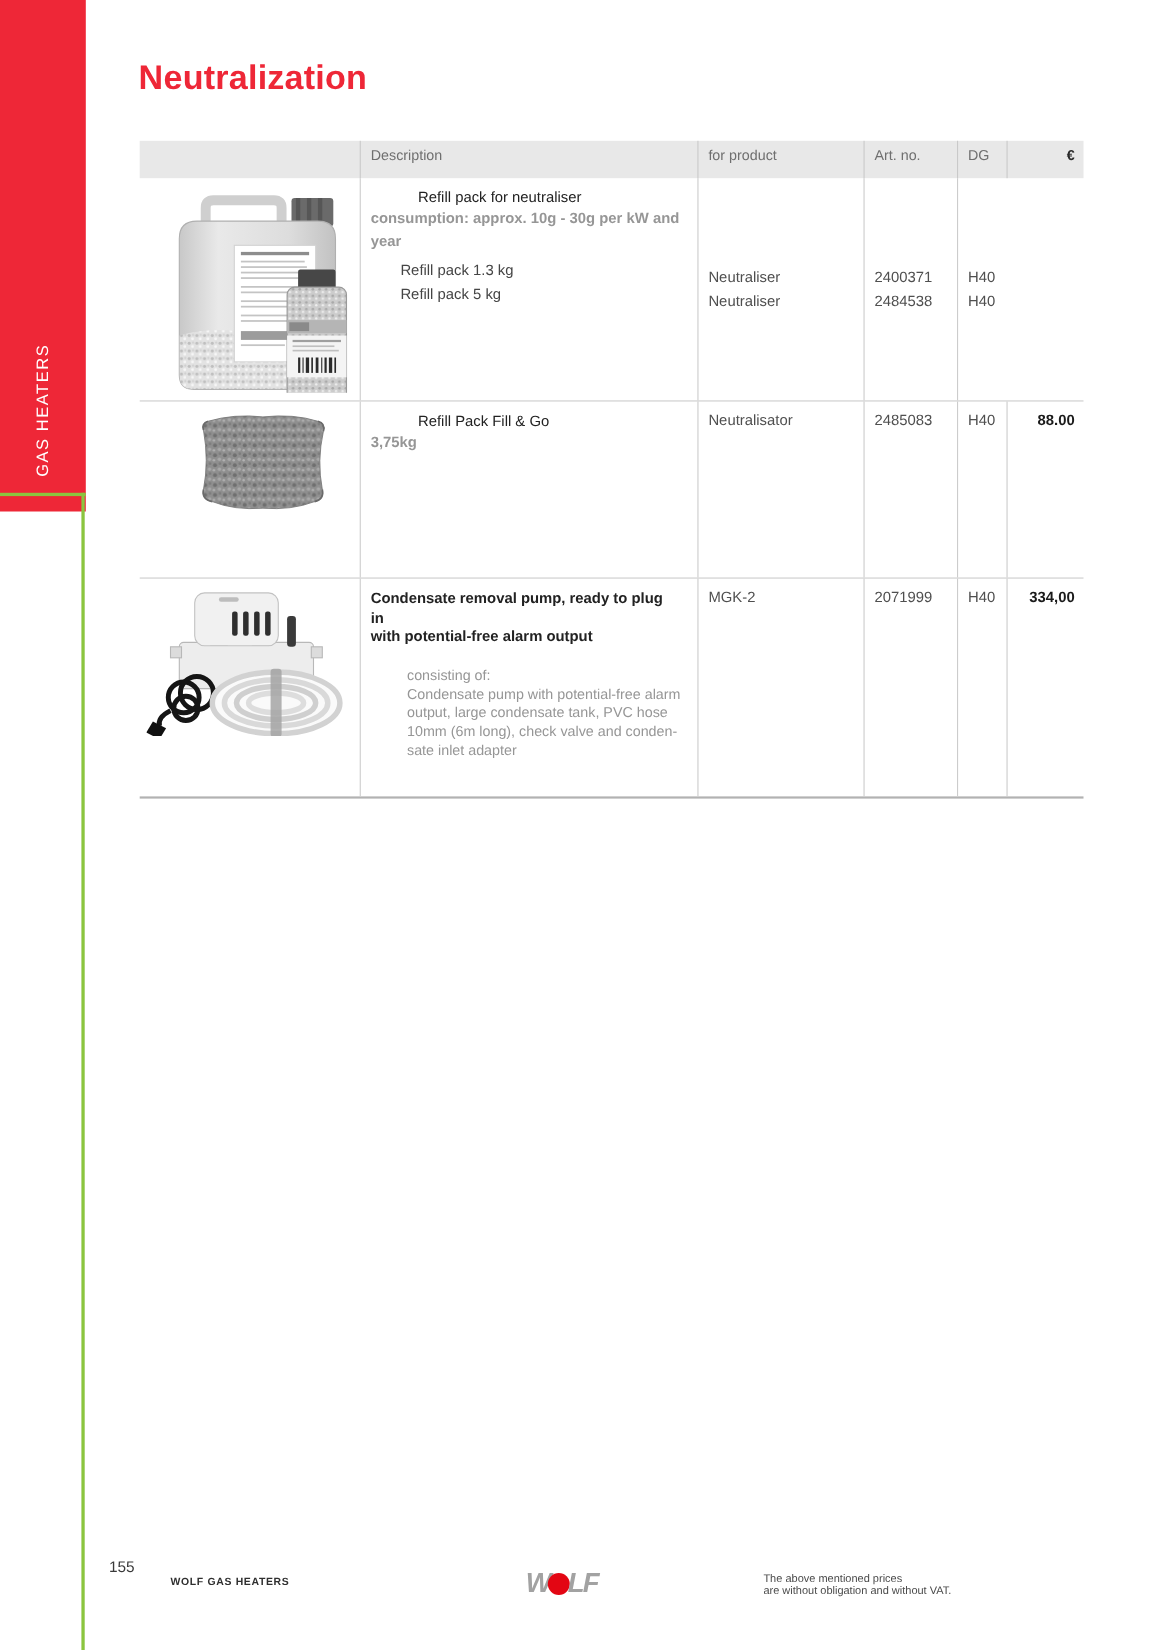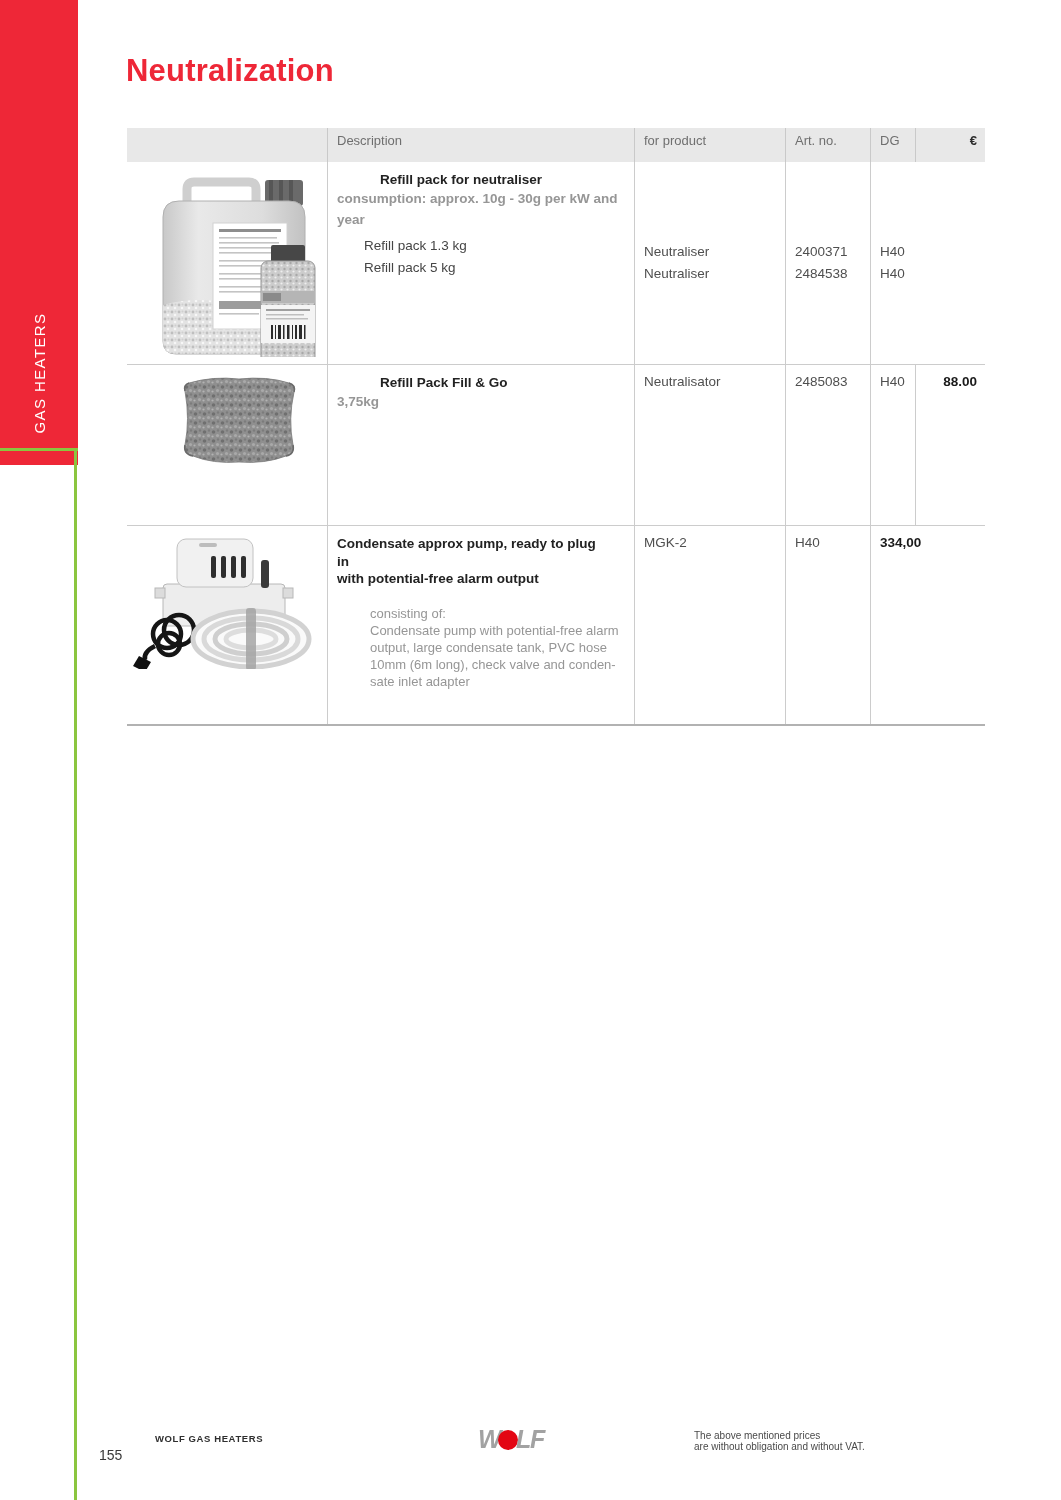--- a/index.html
+++ b/index.html
@@ -29,41 +29,41 @@
   .hcell + .hcell{border-left:1px solid #c9c9c9;}
   .hcell.h-price{text-align:right;padding-right:8px;padding-left:0;color:#2b2b2b;font-weight:700;}
   .t-row{position:relative;}
   .t-row + .t-row{border-top:1px solid #cccccc;}
   .row1{height:202px;}
   .row2{height:160px;}
   .row3{height:198px;}
   .cell{position:relative;box-sizing:border-box;padding:9px 8px 0 9px;font-size:13.5px;}
   .cell + .cell{border-left:1px solid #cccccc;}
   .c-img{padding:0;}
-  .prod-title{font-weight:700;color:#222222;line-height:18px;padding-left:43px;}
+  .prod-title{font-weight:400;color:#222222;line-height:18px;padding-left:43px;}
   .prod-title-line{font-weight:700;color:#222222;line-height:17.5px;}
   .prod-sub{color:#969696;line-height:20.5px;font-weight:bold;}
   .variant-stack{position:absolute;top:73px;left:9px;margin-left:27px;}
   .variant{color:#454545;line-height:21.5px;}
   .value-stack{position:absolute;top:79px;left:9px;}
   .value-stack .value-line{line-height:21.5px;color:#4f4f4f;}
   .price-stack{position:absolute;top:79px;right:8px;text-align:right;}
   .price-stack .price-line{line-height:21.5px;font-weight:700;color:#1a1a1a;}
   .value{color:#4f4f4f;}
   .c-price{text-align:right;}
   .price{font-weight:700;color:#1a1a1a;}
   .body-block{margin-top:17px;}
   .body-line{color:#969696;font-size:13px;line-height:17px;margin-left:33px;}
   .img-wrap{position:absolute;}
   .img-row1{left:22px;top:15px;}
   .img-row2{left:48px;top:10px;}
   .img-row3{left:6px;top:8px;}
 
   
-  .page-number{position:absolute;left:99px;top:1447px;font-size:14px;color:#3a3a3a;}
+  .page-number{position:absolute;left:99px;top:1416px;font-size:14px;color:#3a3a3a;}
   .footer-brand{position:absolute;left:155px;top:1433px;font-size:9.5px;font-weight:700;letter-spacing:0.6px;color:#2f2f2f;}
   .wolf-logo{
     position:absolute;left:478px;top:1427px;display:flex;align-items:center;
     font-style:italic;font-weight:800;font-size:25px;color:#a2a2a2;letter-spacing:-1.5px;line-height:25px;
   }
   .wolf-dot{width:20px;height:20px;border-radius:50%;background:#e30613;margin:1px -2px 0 -2px;}
   .footer-note{position:absolute;left:694px;top:1430px;font-size:10px;line-height:11px;color:#4a4a4a;}
 </style>
 </head>
 <body>
@@ -268,33 +268,36 @@
             <ellipse cx="118" cy="105" rx="58" ry="28" fill="#fafafa" stroke="#d2d2d2" stroke-width="5"></ellipse>
             <ellipse cx="118" cy="105" rx="47" ry="21" fill="none" stroke="#d9d9d9" stroke-width="5"></ellipse>
             <ellipse cx="118" cy="105" rx="36" ry="15" fill="none" stroke="#cfcfcf" stroke-width="5"></ellipse>
             <ellipse cx="118" cy="105" rx="25" ry="9" fill="none" stroke="#dddddd" stroke-width="5"></ellipse>
             <rect x="113" y="74" width="10" height="62" rx="3" fill="#a5a5a5" opacity="0.85"></rect>
           </g>
         </svg>
       </div>
     </div>
     <div class="cell c-desc">
-      <div class="prod-title-line">Condensate approx pump, ready to plug</div>
+      <div class="prod-title-line">Condensate removal pump, ready to plug</div>
       <div class="prod-title-line">in</div>
       <div class="prod-title-line">with potential-free alarm output</div>
       <div class="body-block">
         <div class="body-line">consisting of:</div>
         <div class="body-line">Condensate pump with potential-free alarm</div>
         <div class="body-line">output, large condensate tank, PVC hose</div>
         <div class="body-line">10mm (6m long), check valve and conden-</div>
         <div class="body-line">sate inlet adapter</div>
       </div>
     </div>
     <div class="cell">
       <div class="value">MGK-2</div>
+    </div>
+    <div class="cell">
+      <div class="value">2071999</div>
     </div>
     <div class="cell">
       <div class="value">H40</div>
     </div>
     <div class="cell c-price">
       <div class="price">334,00</div>
     </div>
   </div>
 
 </div>

